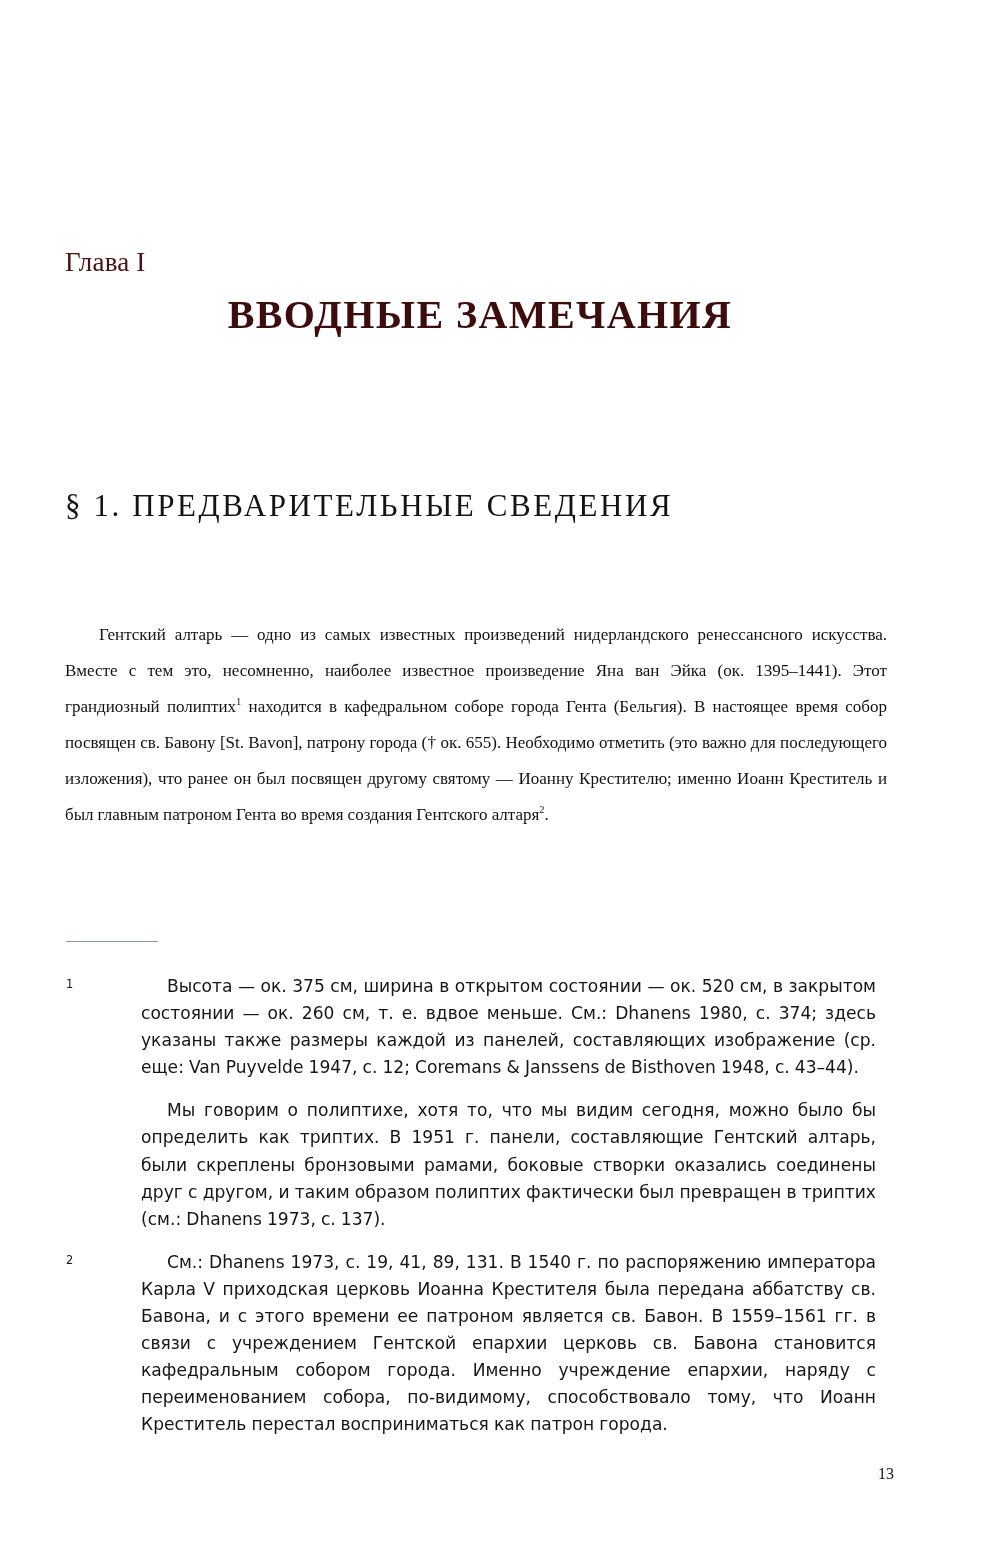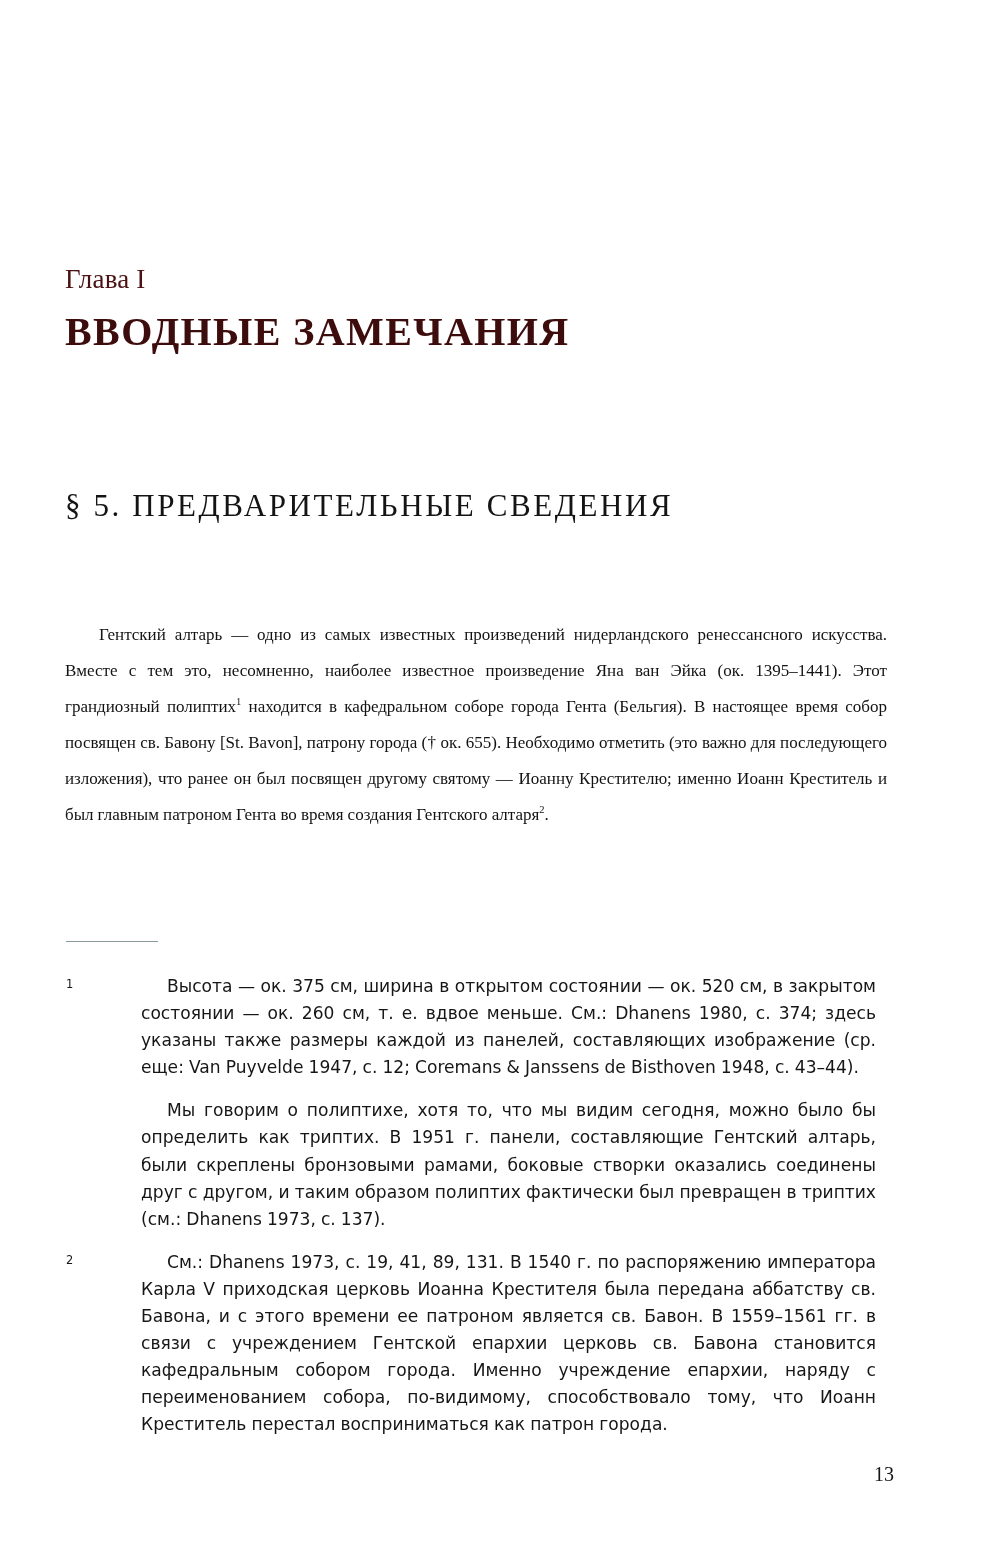--- a/index.html
+++ b/index.html
@@ -21,40 +21,41 @@
   .page {
     position: absolute;
     inset: 0;
     background: #ffffff;
   }
 
   
   .chapter-block {
     position: absolute;
     left: 65px;
-    top: 265px;
+    top: 248px;
     width: 830px;
   }
   .chapter-label {
     font-family: "Liberation Serif", "DejaVu Serif", serif;
     font-size: 27px;
     line-height: 1.05;
     color: #4a1212;
     letter-spacing: 0.2px;
     margin: 0 0 18px 0;
   }
   .chapter-title {
     font-family: "Liberation Serif", "DejaVu Serif", serif;
     font-size: 40px;
     font-weight: bold;
     line-height: 1.05;
     color: #3d0c0c;
     letter-spacing: 1.4px;
     margin: 0;
     white-space: nowrap;
+    text-align: center;
   }
 
   
   .section-head {
     position: absolute;
     left: 65px;
     top: 489px;
     width: 860px;
     font-family: "Liberation Serif", "DejaVu Serif", serif;
     font-size: 31px;
@@ -135,36 +136,36 @@
   .fn-p.first { text-indent: 26px; }
 
   
   .folio {
     position: absolute;
     left: 0;
     top: 1459px;
     width: 894px;
     text-align: right;
     font-family: "Liberation Serif", "DejaVu Serif", serif;
-    font-size: 20px;
+    font-size: 16px;
     line-height: 30px;
     color: #151515;
   }
 </style>
 </head>
 <body>
 
 <div class="page">
 
   <div class="chapter-block">
     <p class="chapter-label">Глава I</p>
     <h1 class="chapter-title">ВВОДНЫЕ ЗАМЕЧАНИЯ</h1>
   </div>
 
-  <h2 class="section-head">§ 5. ПРЕДВАРИТЕЛЬНЫЕ СВЕДЕНИЯ</h2>
+  <h2 class="section-head">§ 1. ПРЕДВАРИТЕЛЬНЫЕ СВЕДЕНИЯ</h2>
 
   <div class="body-area">
     <p class="body-par"><span>Гентский алтарь — одно из самых известных произведений нидерландского ренессансного искусства. Вместе с тем это, несомненно, наиболее известное произведение Яна ван Эйка (ок. 1395–1441). Этот грандиозный полиптих</span><sup class="fn-ref">1</sup><span> находится в кафедральном соборе города Гента (Бельгия). В настоящее время собор посвящен св. Бавону [St. Bavon], патрону города († ок. 655). Необходимо отметить (это важно для последующего изложения), что ранее он был посвящен другому святому — Иоанну Крестителю; именно Иоанн Креститель и был главным патроном Гента во время создания Гентского алтаря</span><sup class="fn-ref">2</sup><span>.</span></p>
   </div>
 
   <div class="fn-rule"></div>
 
   <div class="footnotes">
 
     <div class="fn">

